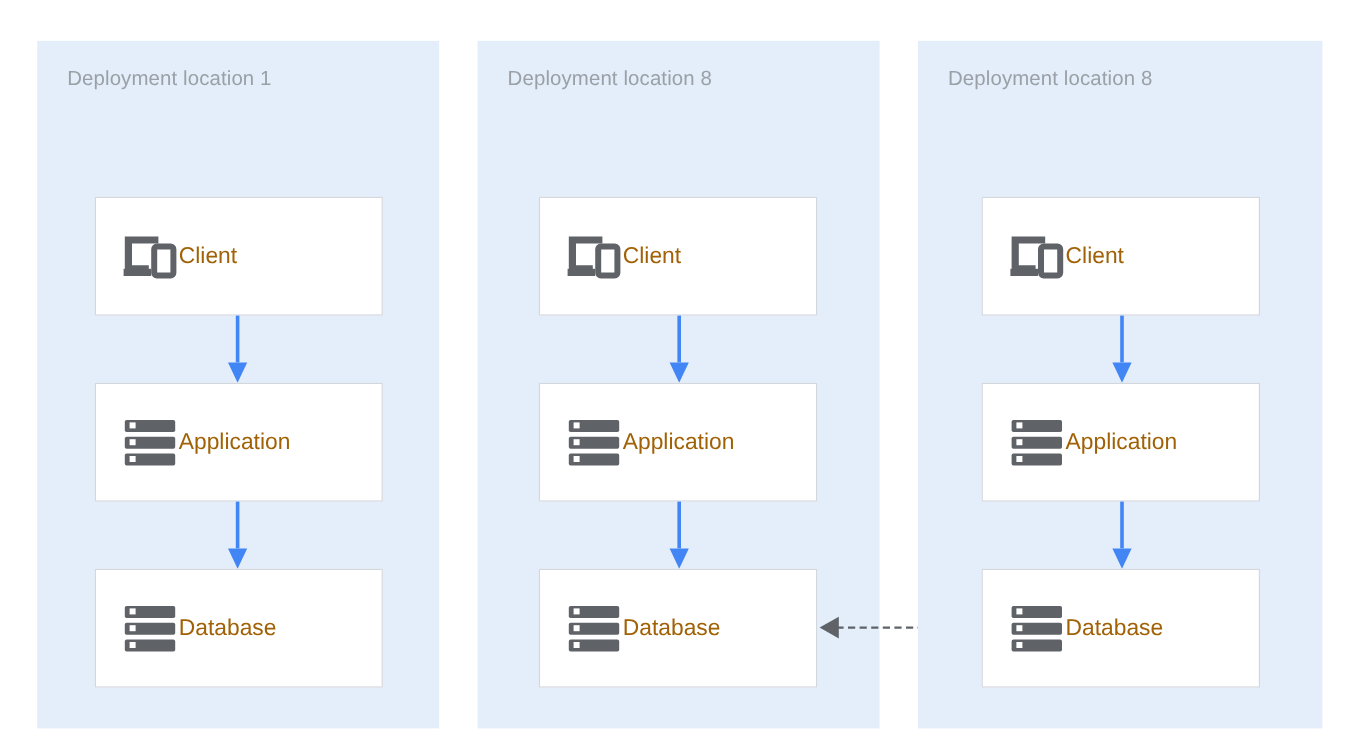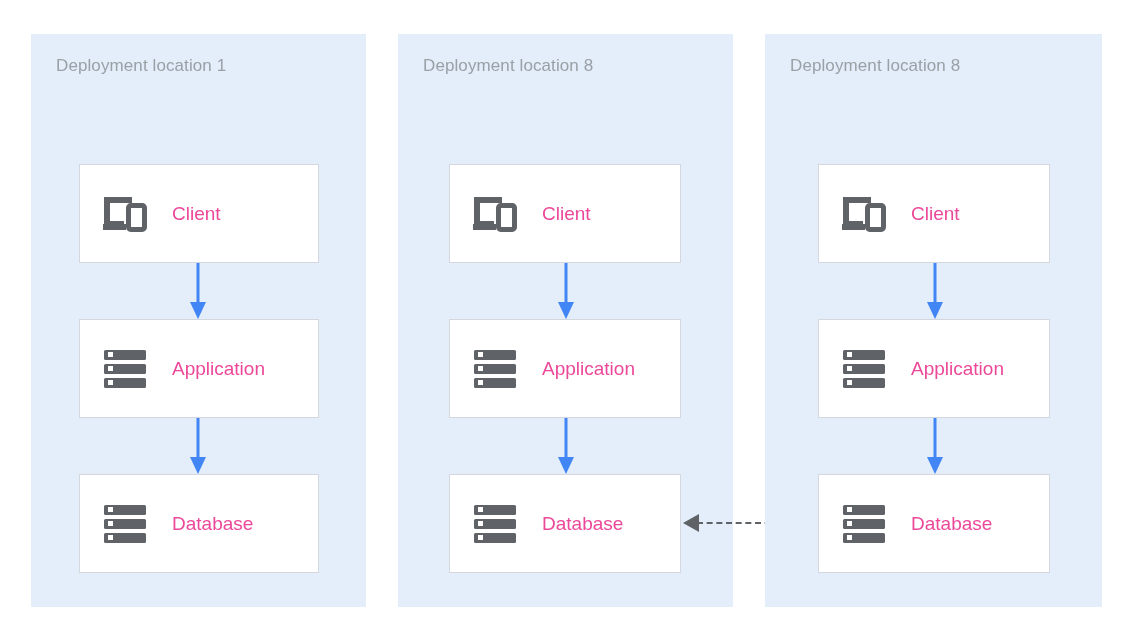--- a/index.html
+++ b/index.html
@@ -40,22 +40,22 @@
     flex:0 0 auto;
     width:46px;
     height:46px;
     margin-left:22px;
     display:flex;
     align-items:center;
     justify-content:center;
   }
   .node-label{
     font-size:19px;
-    color:#ec4899;
-    margin-left:24px;
+    color:#a16207;
+    margin-left:1px;
     white-space:nowrap;
   }
 
   
   .rack{width:42px;height:38px;display:flex;flex-direction:column;justify-content:space-between;}
   .rack-bar{
     height:10px;
     background:#5f6368;
     border-radius:1.5px;
     position:relative;

